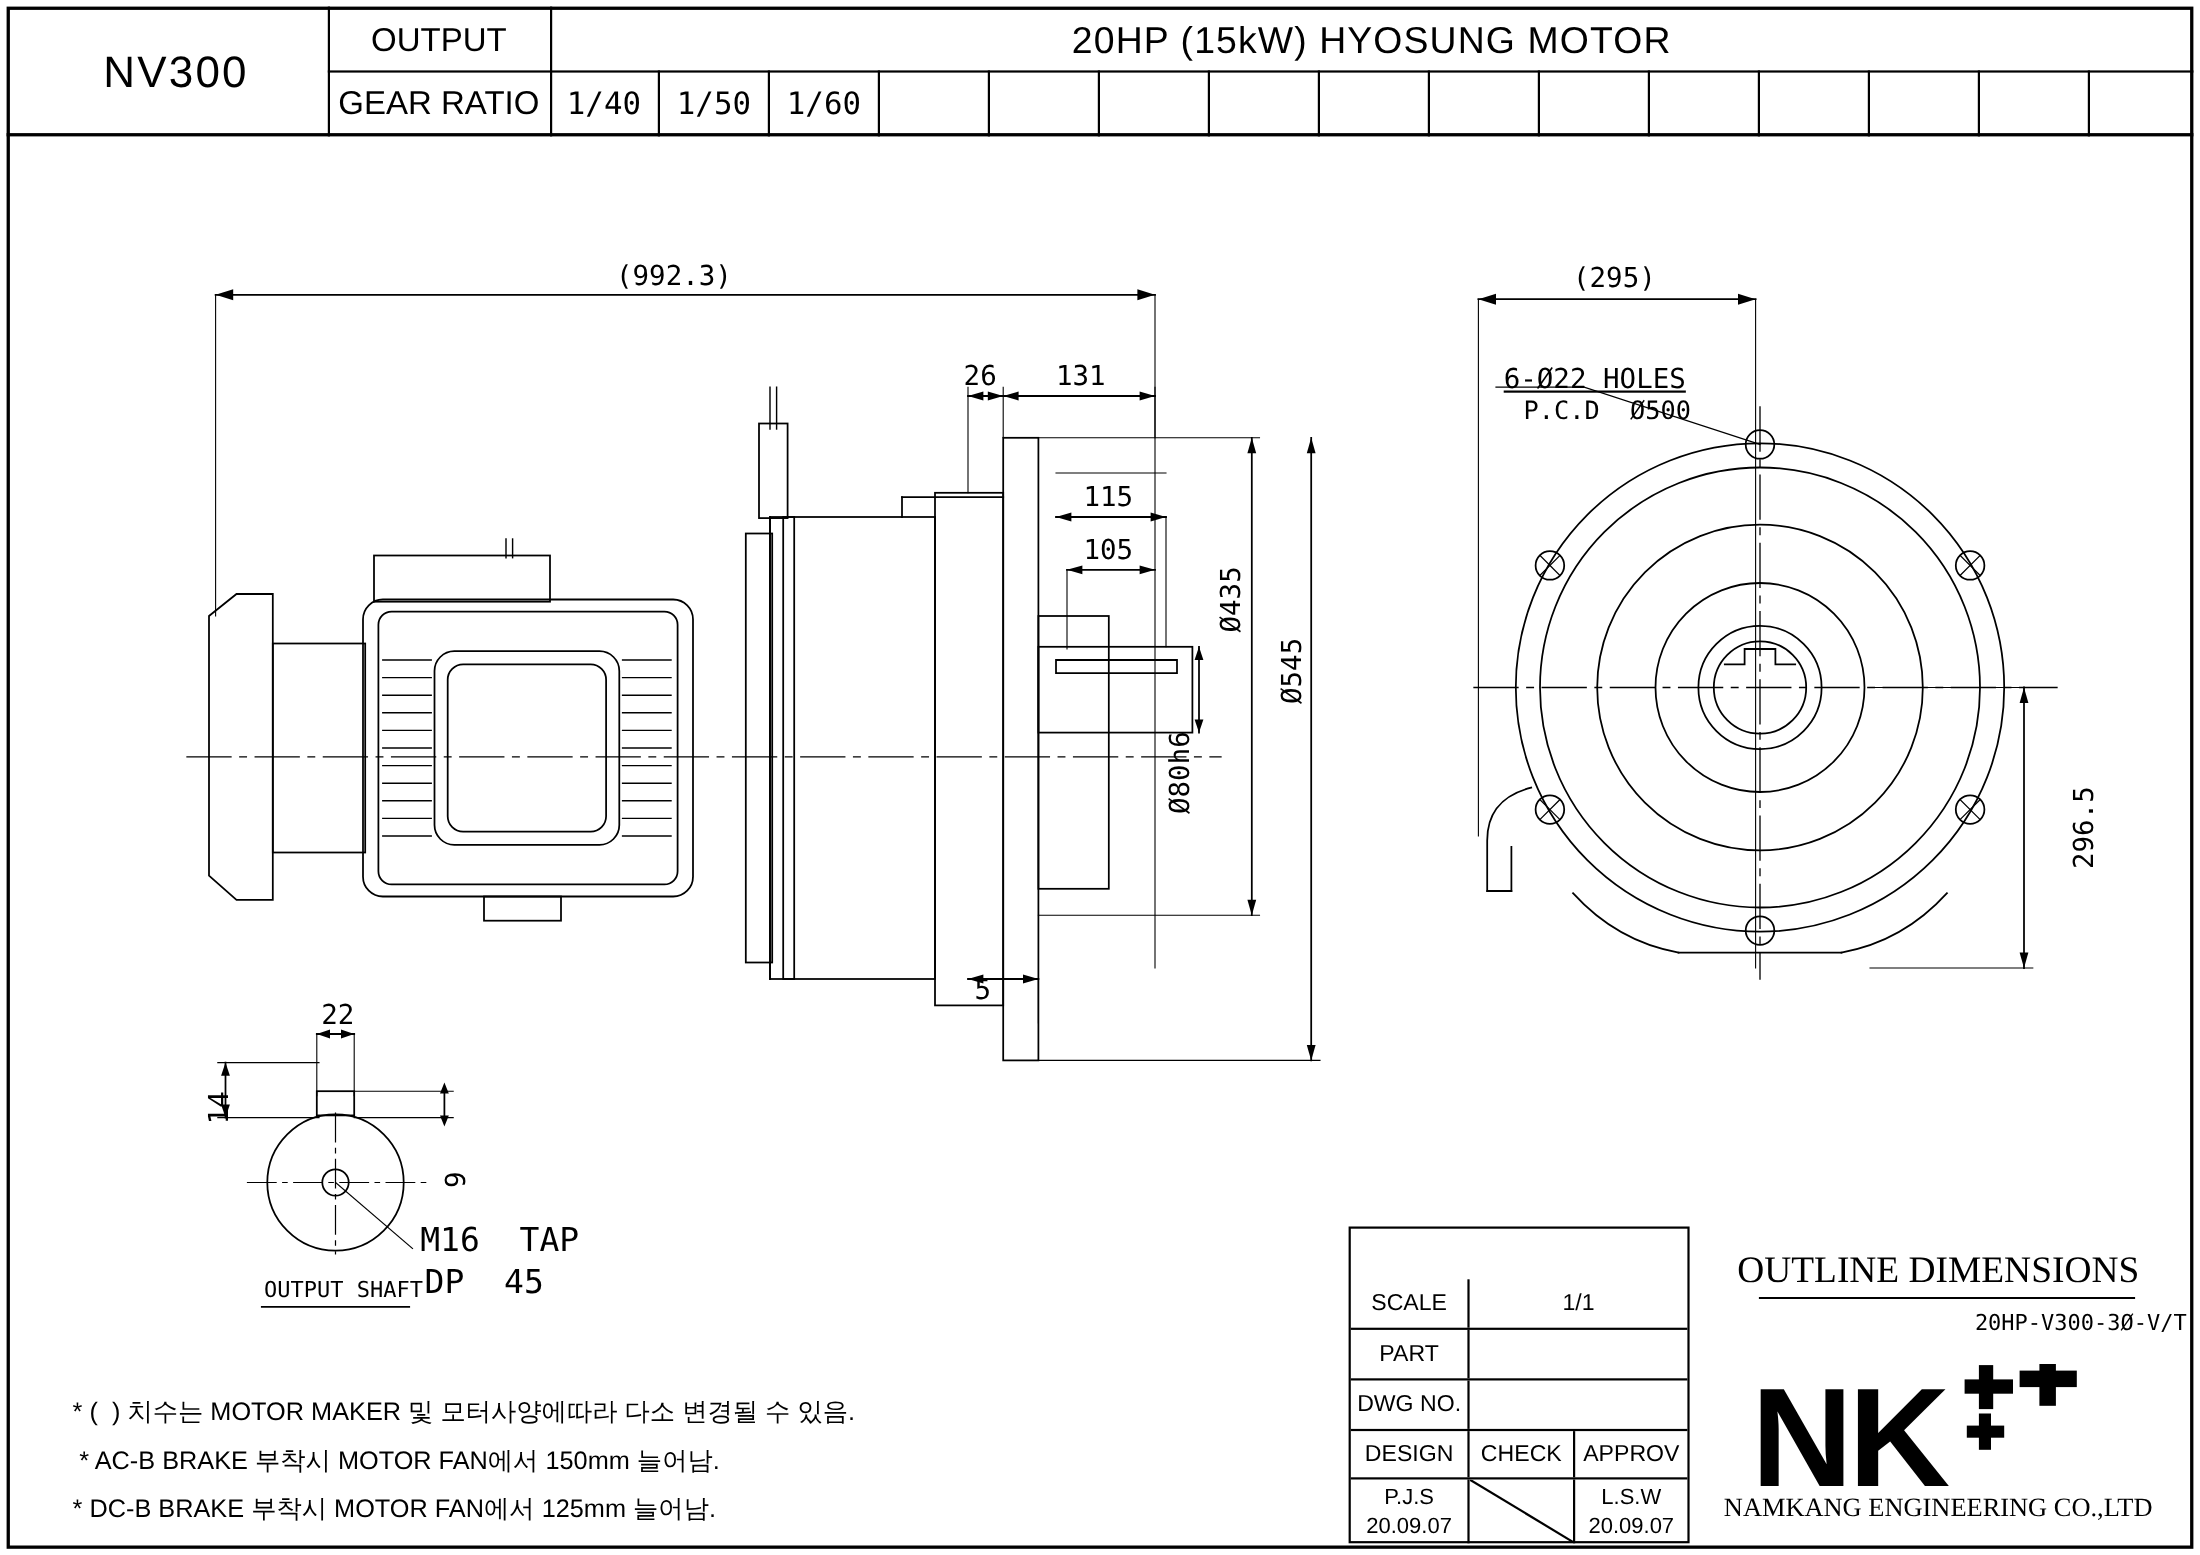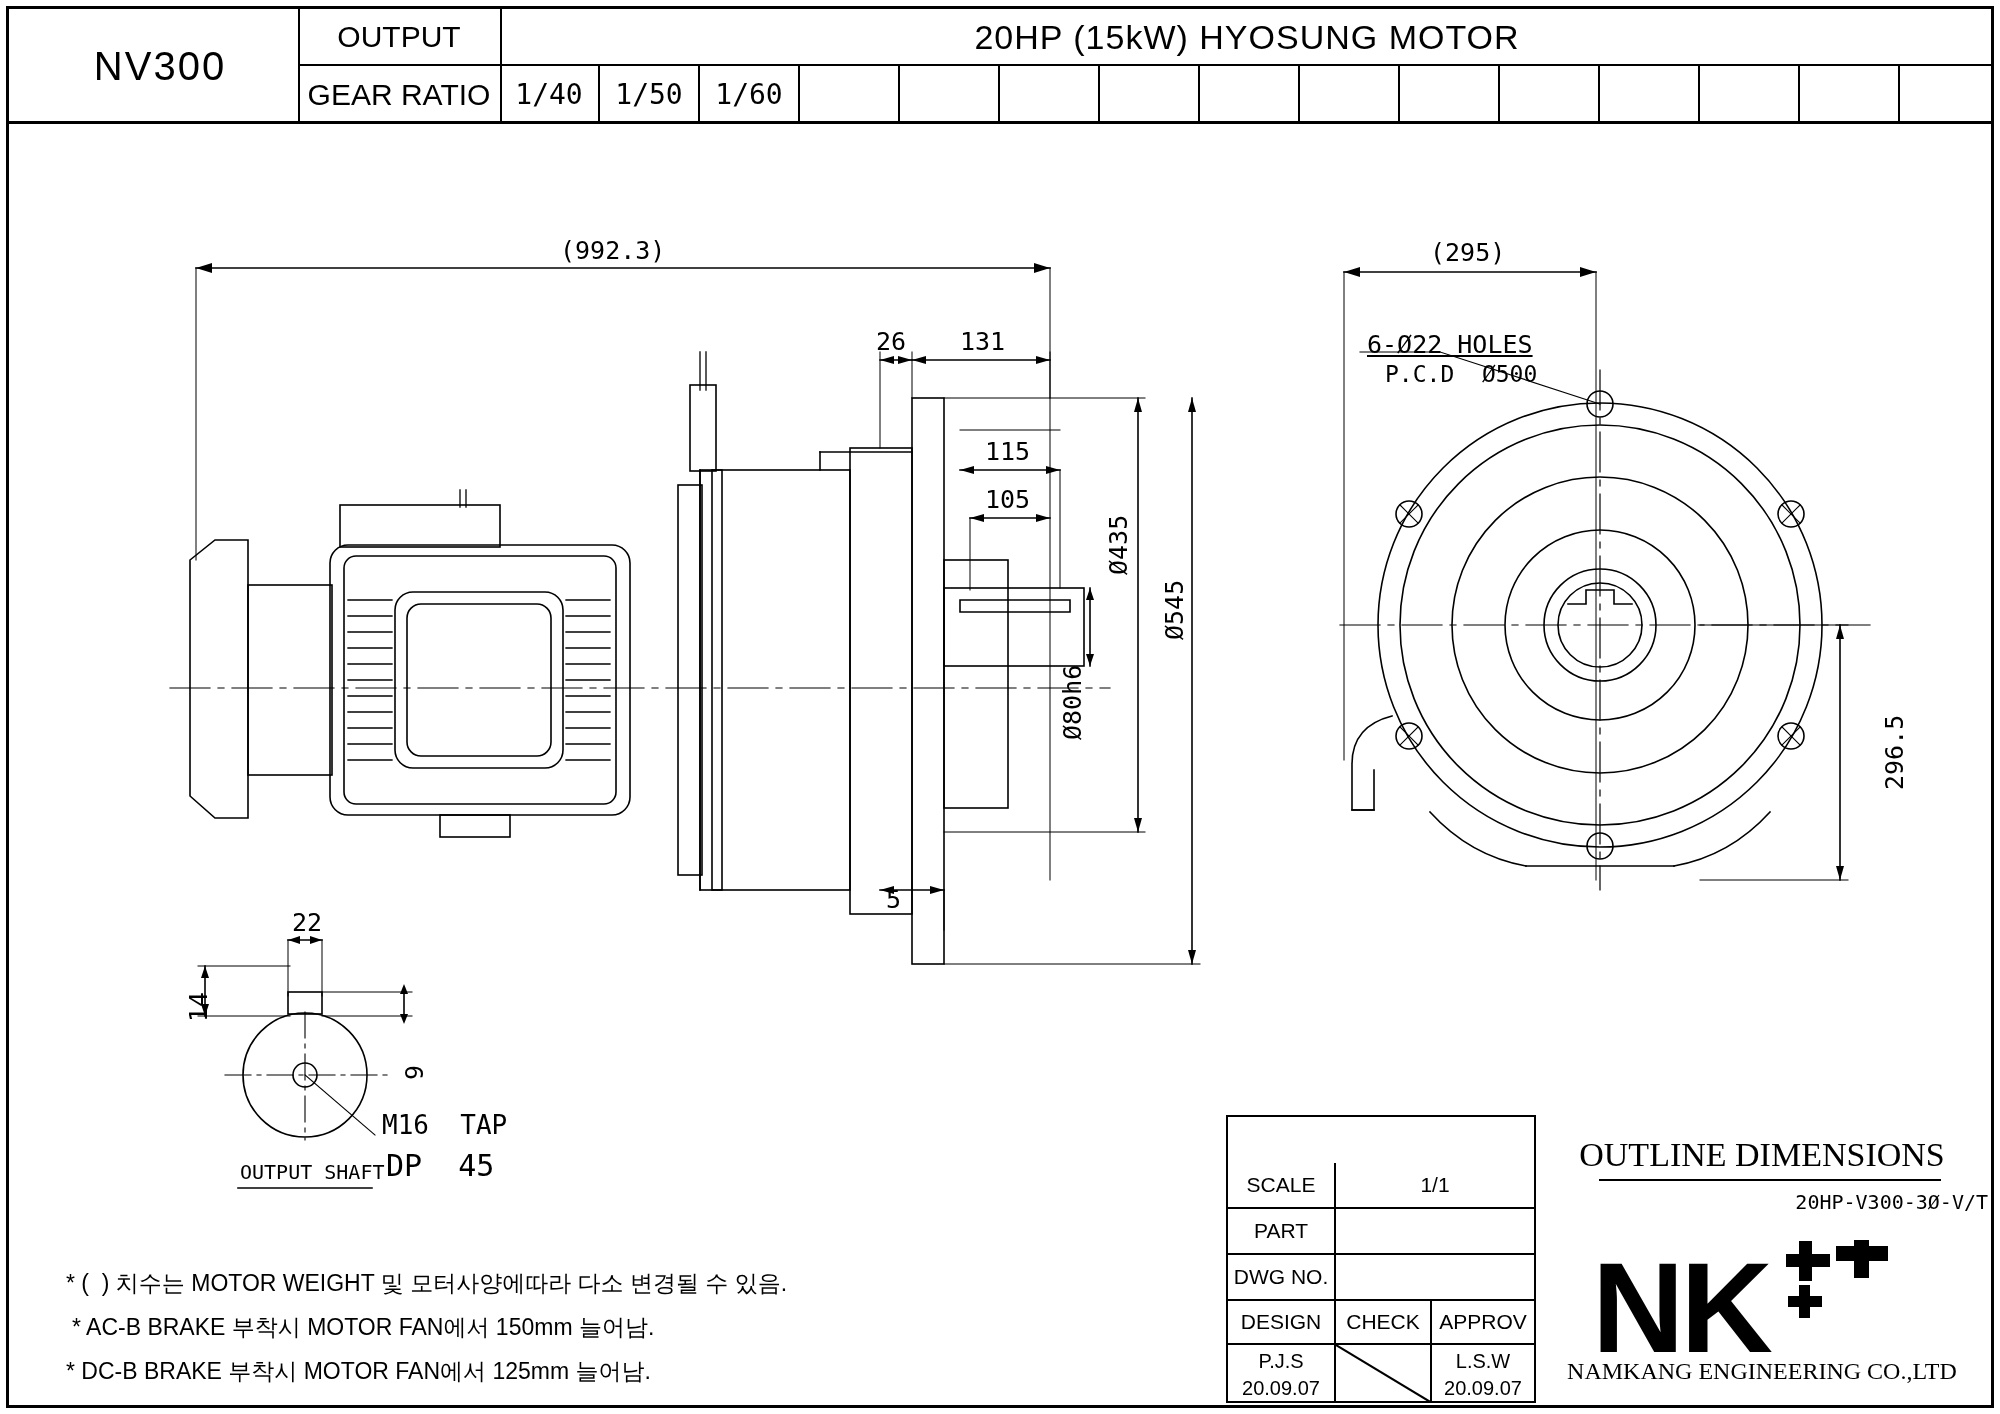--- a/index.html
+++ b/index.html
@@ -272,25 +272,25 @@
   <div class="txt mono" style="left:1058px;top:740px;font-size:25px;transform:rotate(-90deg);transform-origin:left top;">Ø80h6</div>
 
   <div class="txt mono" style="left:1430px;top:238px;font-size:25px;">(295)</div>
   <div class="txt mono" style="left:1367px;top:330px;font-size:25px;text-decoration:underline;">6-Ø22 HOLES</div>
   <div class="txt mono" style="left:1385px;top:361px;font-size:23px;">P.C.D  Ø500</div>
   <div class="txt mono" style="left:1880px;top:790px;font-size:25px;transform:rotate(-90deg);transform-origin:left top;">296.5</div>
 
   <div class="txt mono" style="left:292px;top:908px;font-size:25px;">22</div>
   <div class="txt mono" style="left:184px;top:1022px;font-size:25px;transform:rotate(-90deg);transform-origin:left top;">14</div>
   <div class="txt mono" style="left:400px;top:1080px;font-size:25px;transform:rotate(-90deg);transform-origin:left top;">9</div>
-  <div class="txt mono" style="left:382px;top:1110px;font-size:26px;">M16  TAP</div>
+  <div class="txt mono" style="left:382px;top:1110px;font-size:30px;">M16  TAP</div>
   <div class="txt mono" style="left:386px;top:1148px;font-size:30px;">DP  45</div>
   <div class="txt mono" style="left:240px;top:1160px;font-size:20px;">OUTPUT SHAFT</div>
 
-  <div class="notetxt" style="left:66px;top:1268px;">* (  ) 치수는 MOTOR WEIGHT 및 모터사양에따라 다소 변경될 수 있음.</div>
+  <div class="notetxt" style="left:66px;top:1268px;">* (  ) 치수는 MOTOR MAKER 및 모터사양에따라 다소 변경될 수 있음.</div>
   <div class="notetxt" style="left:72px;top:1312px;">* AC-B BRAKE 부착시 MOTOR FAN에서 150mm 늘어남.</div>
   <div class="notetxt" style="left:66px;top:1356px;">* DC-B BRAKE 부착시 MOTOR FAN에서 125mm 늘어남.</div>
 
   <div id="infotable">
     <div class="irow" style="top:46px;height:46px;">
       <div class="ilabel" style="font-size:21px;">SCALE</div>
       <div class="ival" style="font-size:21px;">1/1</div>
     </div>
     <div class="irow" style="top:92px;height:46px;">
       <div class="ilabel" style="font-size:21px;">PART</div>

